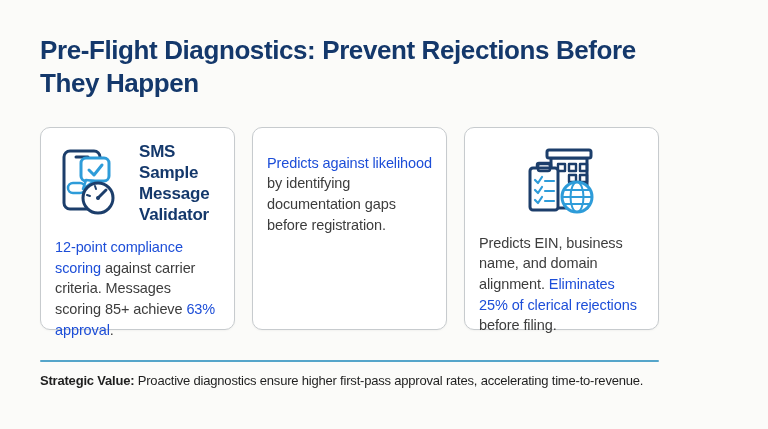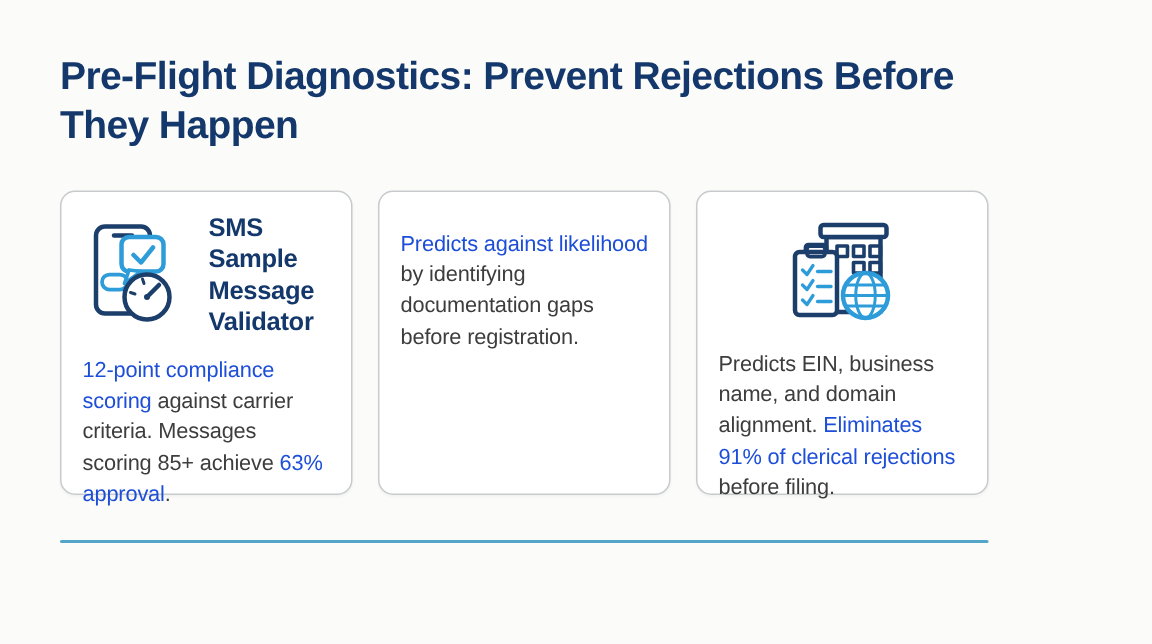--- a/index.html
+++ b/index.html
@@ -136,21 +136,22 @@
           <line class="blue" x1="20" y1="47" x2="29" y2="47" stroke-width="2.2"></line>
           <polyline class="blue" points="10,56 13,59 17,53" stroke-width="2.2"></polyline>
           <line class="blue" x1="20" y1="57" x2="29" y2="57" stroke-width="2.2"></line>
           <circle class="blue wfill" cx="52" cy="53" r="15" stroke-width="3"></circle>
           <ellipse class="blue" cx="52" cy="53" rx="6.5" ry="15" stroke-width="2"></ellipse>
           <line class="blue" x1="37" y1="53" x2="67" y2="53" stroke-width="2"></line>
           <line class="blue" x1="39.5" y1="46" x2="64.5" y2="46" stroke-width="2"></line>
           <line class="blue" x1="39.5" y1="60" x2="64.5" y2="60" stroke-width="2"></line>
         </svg>
       </div>
-      <p class="card-body"><span>Predicts EIN, business name, and domain alignment. </span><span class="hl">Eliminates 91% of clerical rejections</span><span> before filing.</span></p>
+      <p class="card-body"><span>Predicts EIN, business name, and domain alignment. </span><span class="hl">Eliminates 25% of clerical rejections</span><span> before filing.</span></p>
     </div>
 
   </div>
 
   <div class="divider"></div>
 
+  <p class="footer"><span class="label">Strategic Value:</span><span> Proactive diagnostics ensure higher first-pass approval rates, accelerating time-to-revenue.</span></p>
 
 </div>
 
 </body></html>

